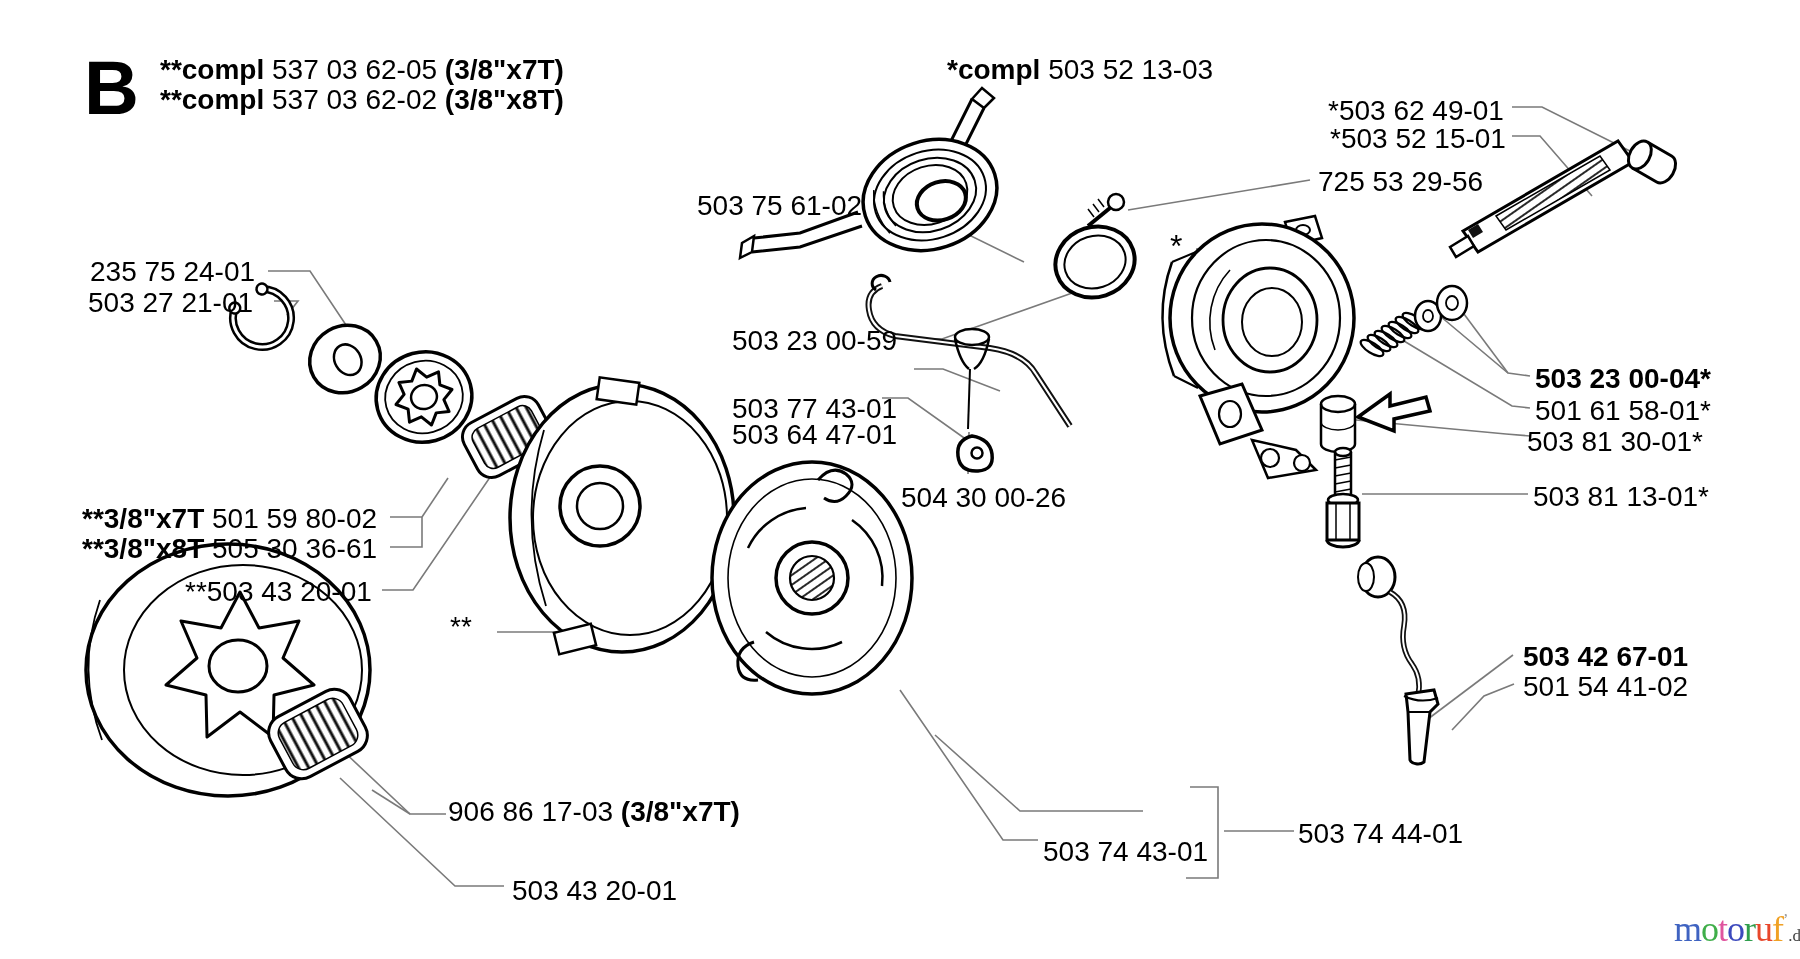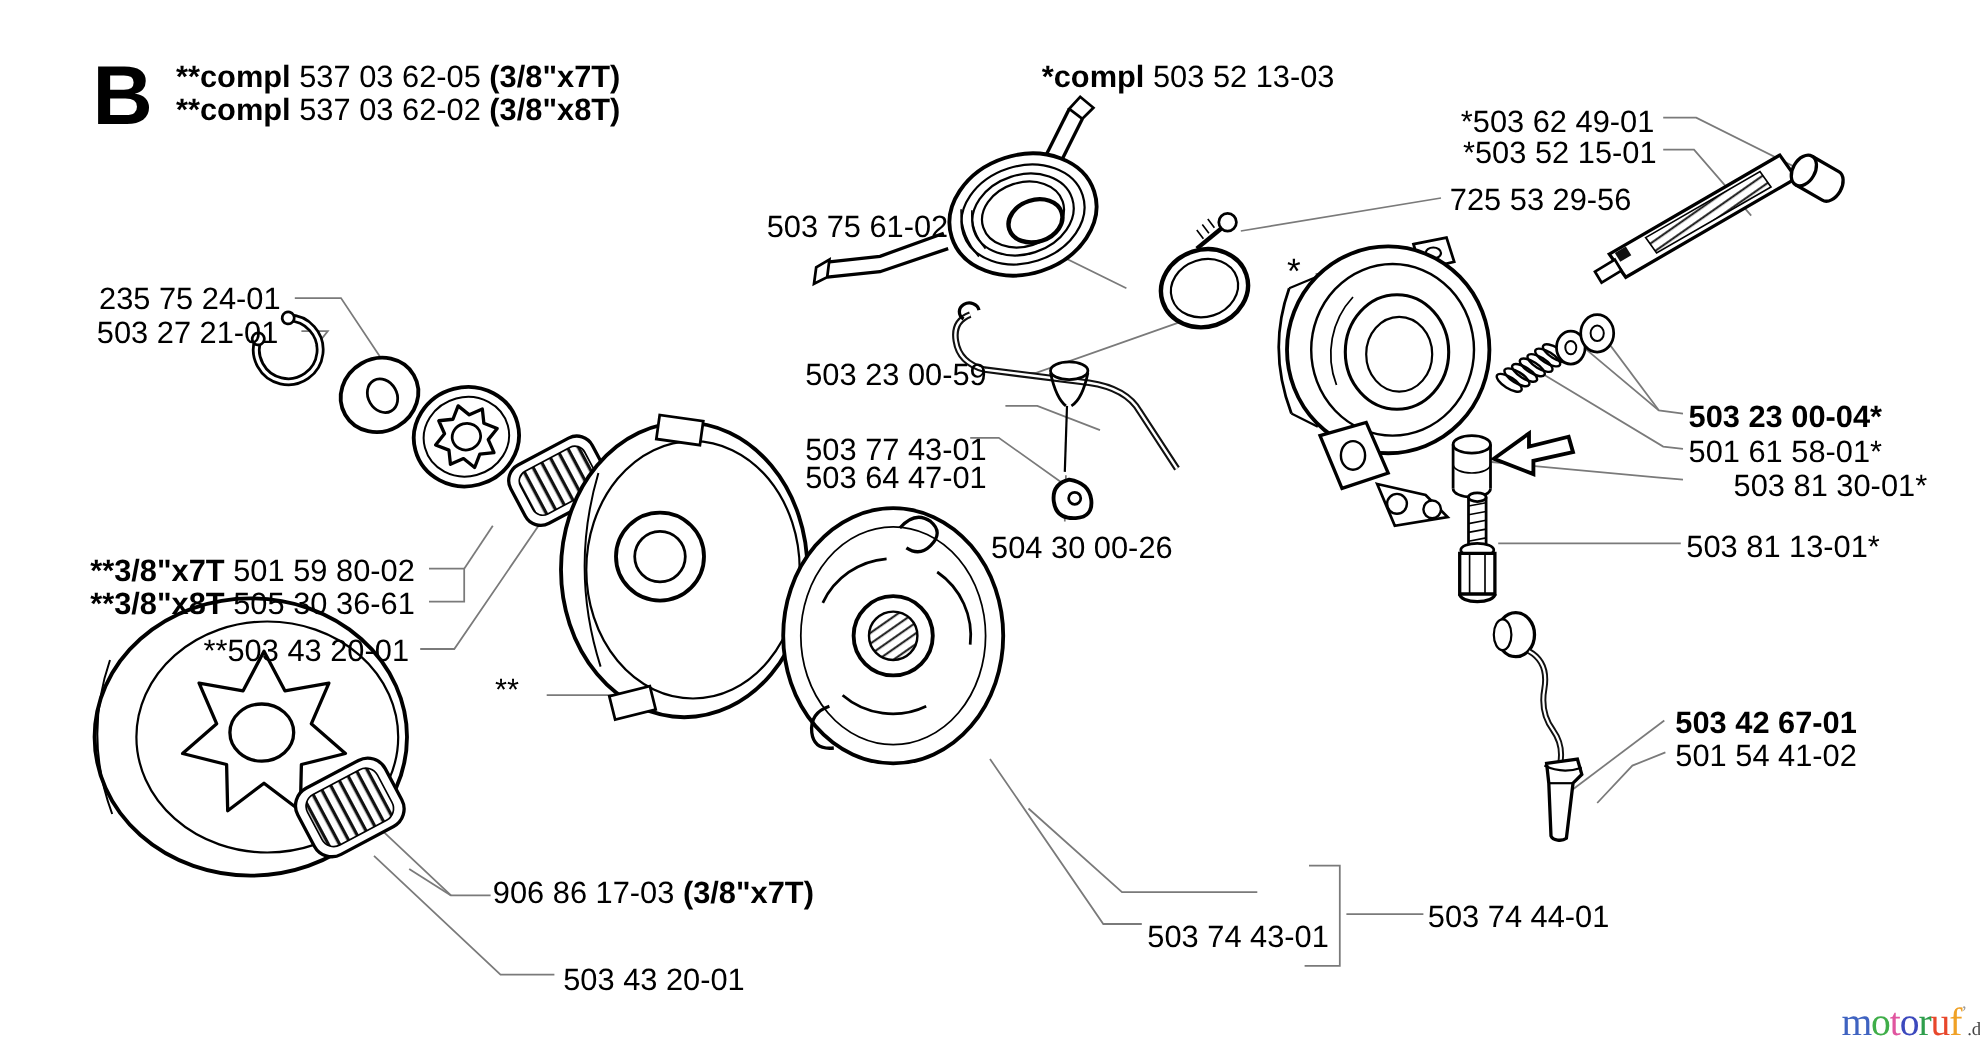--- a/index.html
+++ b/index.html
@@ -253,21 +253,21 @@
       <div class="lbl" style="left: 1318px; top: 167px;"><span>725 53 29-56</span></div>
       <div class="lbl" style="left: 90px; top: 257px;"><span>235 75 24-01</span></div>
       <div class="lbl" style="left: 88px; top: 288px;"><span>503 27 21-01</span></div>
       <div class="lbl" style="left: 697px; top: 191px;"><span>503 75 61-02</span></div>
       <div class="lbl" style="left: 732px; top: 326px;"><span>503 23 00-59</span></div>
       <div class="lbl" style="left: 732px; top: 357px; margin-top: 37px;"><span>503 77 43-01</span></div>
       <div class="lbl" style="left: 732px; top: 387px; margin-top: 33px;"><span>503 64 47-01</span></div>
       <div class="lbl" style="left: 901px; top: 483px;"><span>504 30 00-26</span></div>
       <div class="lbl" style="left: 1535px; top: 364px; font-weight: bold;"><span>503 23 00-04*</span></div>
       <div class="lbl" style="left: 1535px; top: 396px;"><span>501 61 58-01*</span></div>
-      <div class="lbl" style="left: 1576px; top: 427px;"><span>503 81 30-01*</span></div>
+      <div class="lbl" style="left: 1527px; top: 427px;"><span>503 81 30-01*</span></div>
       <div class="lbl" style="left: 1533px; top: 482px;"><span>503 81 13-01*</span></div>
       <div class="lbl" style="left: 82px; top: 504px;"><span class="b">**3/8"x7T </span><span>501 59 80-02</span></div>
       <div class="lbl" style="left: 82px; top: 534px;"><span class="b">**3/8"x8T </span><span>505 30 36-61</span></div>
       <div class="lbl" style="left: 185px; top: 577px; text-align: center;"><span>**503 43 20-01</span></div>
       <div class="lbl" style="left: 450px; top: 612px;"><span>**</span></div>
       <div class="lbl" style="left: 1170px; top: 230px; font-size: 32px;"><span>*</span></div>
       <div class="lbl" style="left: 448px; top: 797px;"><span>906 86 17-03 </span><span class="b">(3/8"x7T)</span></div>
       <div class="lbl" style="left: 512px; top: 876px;"><span>503 43 20-01</span></div>
       <div class="lbl" style="left: 1043px; top: 837px;"><span>503 74 43-01</span></div>
       <div class="lbl" style="left: 1298px; top: 819px;"><span>503 74 44-01</span></div>

